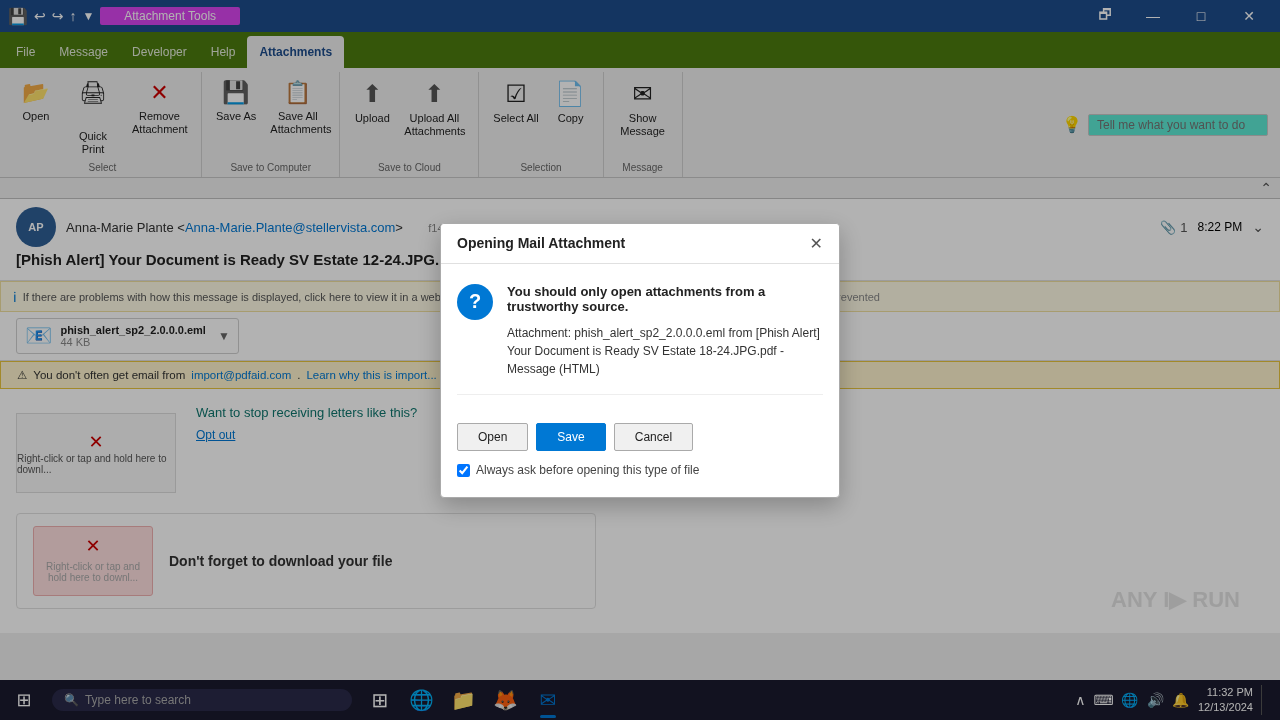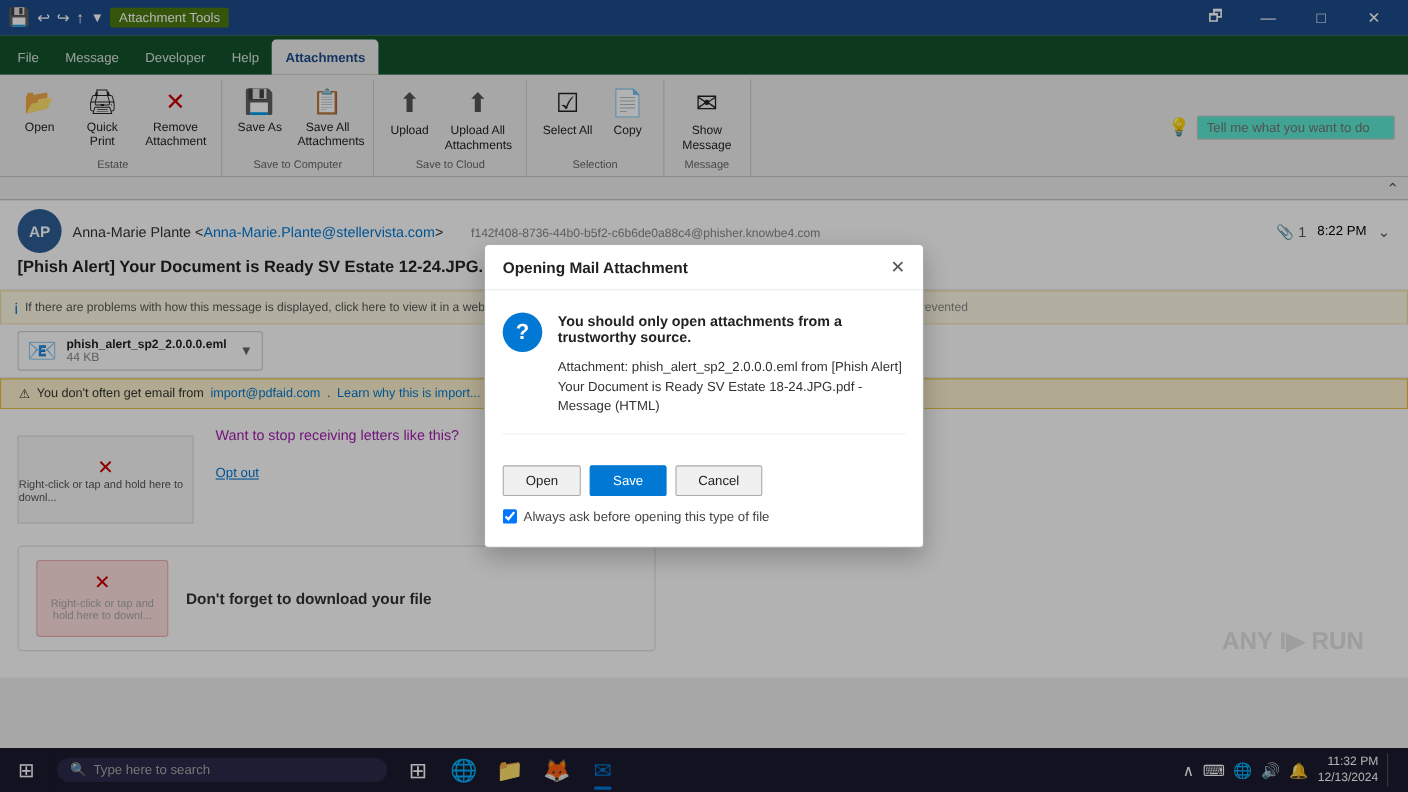--- a/index.html
+++ b/index.html
@@ -19,21 +19,21 @@
     .title-bar-controls { display: flex; gap: 2px; }
     .title-btn {
       width: 46px; height: 32px;
       background: none; border: none;
       color: white; font-size: 14px;
       cursor: pointer; display: flex; align-items: center; justify-content: center;
     }
 
     
     .ribbon-tabs {
-      background: #14532d;
+      background: #4d7c0f;
       display: flex;
       align-items: flex-end;
       padding: 0 4px;
       height: 36px;
     }
     .ribbon-tab {
       padding: 6px 12px;
       font-size: 12px;
       color: rgba(255,255,255,0.85);
       cursor: pointer;
@@ -113,21 +113,21 @@
       align-items: center;
       gap: 10px;
       margin-bottom: 4px;
     }
     .avatar-circle {
       width: 40px; height: 40px;
       border-radius: 50%;
       background: #2e5f96;
       color: white;
       display: flex; align-items: center; justify-content: center;
-      font-size: 14px; font-weight: bold;
+      font-size: 11px; font-weight: bold;
       flex-shrink: 0;
     }
     .email-sender-info { flex: 1; }
     .email-from { font-size: 13px; color: #333; }
     .email-subject { font-size: 15px; font-weight: 600; color: #222; margin: 4px 0; }
 
     
     .info-bar {
       background: #fffbe6;
       border: 1px solid #f0e0a0;
@@ -278,21 +278,21 @@
       background: #f0f0f0;
       color: #222;
     }
     .modal-btn.primary {
       background: #0078d4;
       color: white;
       border-color: #0078d4;
     }
     .modal-checkbox-row {
       display: flex;
-      align-items: flex-start;
+      align-items: flex-end;
       gap: 6px;
       margin-top: 12px;
       font-size: 12px;
       color: #444;
     }
     .modal-checkbox-row input[type="checkbox"] { cursor: pointer; }
 
     
     .taskbar {
       position: fixed;
@@ -368,21 +368,21 @@
 </head>
 <body>
 
 <div class="title-bar">
   <div class="title-bar-left">
     <span style="cursor:pointer;font-size:16px;">💾</span>
     <span style="cursor:pointer;font-size:14px;">↩</span>
     <span style="cursor:pointer;font-size:14px;">↪</span>
     <span style="cursor:pointer;font-size:14px;">↑</span>
     <span style="cursor:pointer;font-size:12px;">▼</span>
-    <span style="background:#4d7c0f;padding:2px 8px;border-radius:2px;font-size:12px;">Attachment Tools</span>
+    <span style="background:#d946ef;padding:2px 24px;border-radius:2px;font-size:12px;">Attachment Tools</span>
   </div>
   <div class="title-bar-controls">
     <button class="title-btn">🗗</button>
     <button class="title-btn">—</button>
     <button class="title-btn">□</button>
     <button class="title-btn close">✕</button>
   </div>
 </div>
 
 <div class="ribbon-tabs">
@@ -397,28 +397,28 @@
   <div class="ribbon-content">
 
     <div class="ribbon-group">
       <div class="ribbon-group-buttons">
         <button class="ribbon-btn-large">
           <span class="icon">📂</span>
           <span>Open</span>
         </button>
         <button class="ribbon-btn-large">
           <span class="icon">🖨</span>
-          <span style="max-width:50px;line-height:1.2;">Quick Print</span>
+          <span style="max-width:50px;line-height:1.2;margin-top:20px;">Quick Print</span>
         </button>
         <button class="ribbon-btn-large">
           <span class="icon" style="font-size:22px;color:#cc0000;">✕</span>
           <span style="max-width:55px;line-height:1.2;">Remove Attachment</span>
         </button>
       </div>
-      <div class="ribbon-group-label">Estate</div>
+      <div class="ribbon-group-label">Select</div>
     </div>
 
     <div class="ribbon-group">
       <div class="ribbon-group-buttons">
         <button class="ribbon-btn-large">
           <span class="icon">💾</span>
           <span style="max-width:44px;line-height:1.2;">Save As</span>
         </button>
         <button class="ribbon-btn-large">
           <span class="icon">📋</span>
@@ -523,21 +523,21 @@
 
 <div class="email-body">
   <div style="display:flex;gap:20px;align-items:flex-start;margin-bottom:12px;">
     <div style="display:flex;flex-direction:column;align-items:center;">
       <div class="email-image-placeholder">
         <span class="broken-img">✕</span>
         <div class="rc-text">Right-click or tap and hold here to downl...</div>
       </div>
     </div>
     <div>
-      <div style="font-size:13px;color:#a21caf;margin-bottom:20px;">Want to stop receiving letters like this?</div>
+      <div style="font-size:13px;color:#0f766e;margin-bottom:8px;">Want to stop receiving letters like this?</div>
       <a href="#" style="color:#0078d4;font-size:12px;">Opt out</a>
     </div>
   </div>
 
   <div style="border:1px solid #e0e0e0;border-radius:4px;background:white;padding:12px 16px;margin:8px 0;display:flex;gap:16px;align-items:center;max-width:580px;">
     <div style="width:120px;height:70px;background:#ffe0e0;border:1px solid #f0b0b0;border-radius:3px;display:flex;flex-direction:column;align-items:center;justify-content:center;font-size:10px;color:#aaa;">
       <span style="color:#cc0000;font-size:18px;">✕</span>
       <span style="text-align:center;padding:4px;">Right-click or tap and hold here to downl...</span>
     </div>
     <div style="font-size:14px;font-weight:600;color:#333;">Don't forget to download your file</div>

